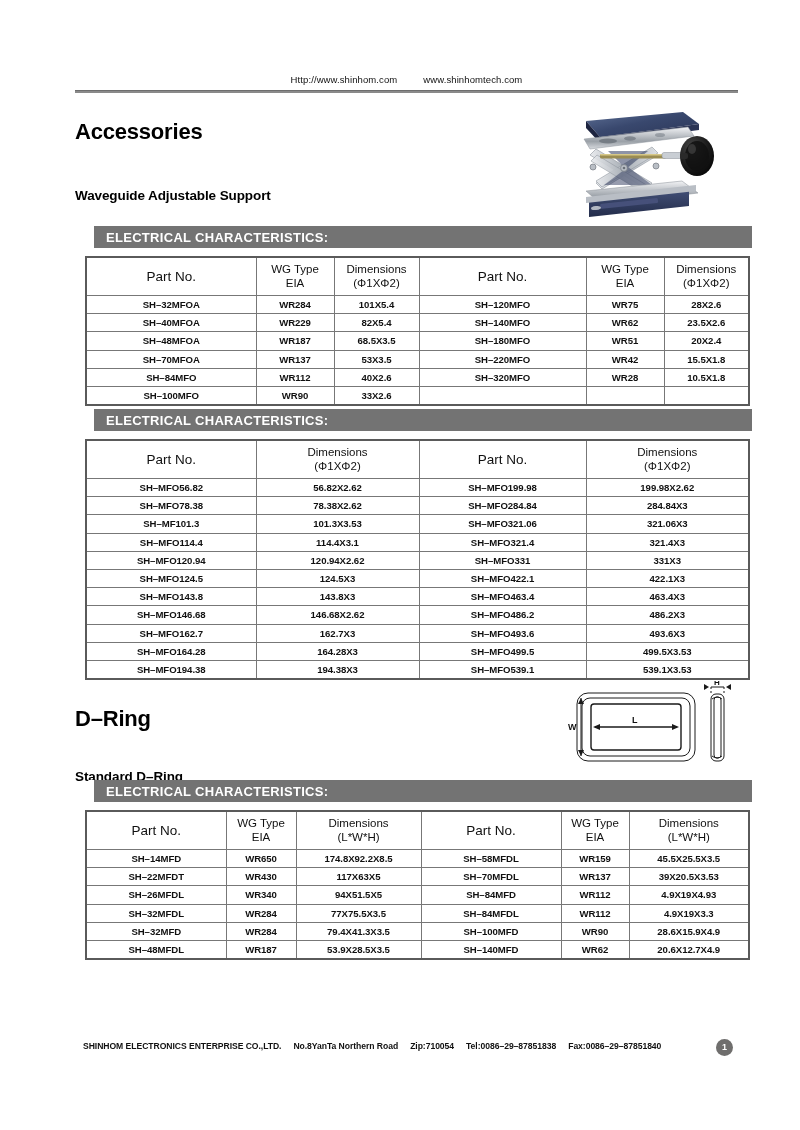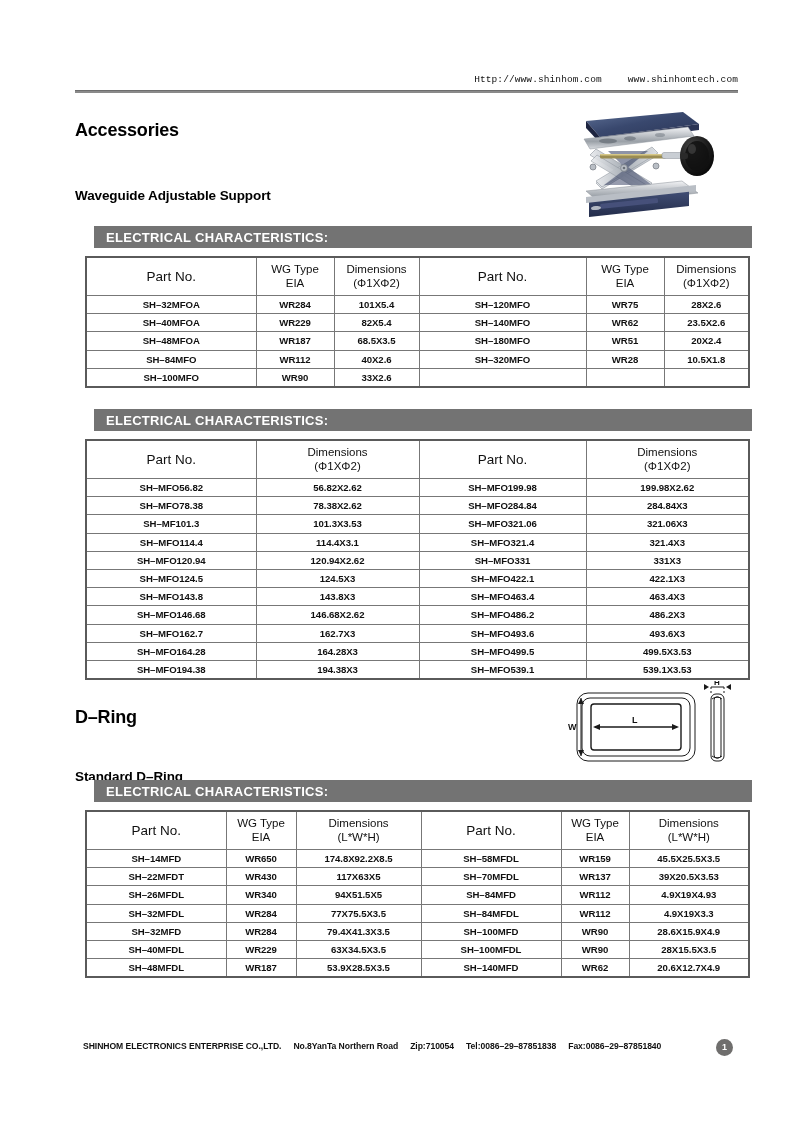--- a/index.html
+++ b/index.html
@@ -24,22 +24,22 @@
     height: 1130px;
     background: #fff;
   }
 
   
   .header-urls {
     position: absolute;
     left: 75px;
     top: 74px;
     width: 663px;
-    text-align: right;
-    font-family: Liberation Mono, monospace;
+    text-align: center;
+    font-family: Liberation Sans, sans-serif;
     font-size: 9.5px;
     letter-spacing: 0.1px;
     color: #111;
     white-space: nowrap;
   }
   .header-urls .u1 { margin-right: 26px; }
 
   .header-rule {
     position: absolute;
     left: 75px;
@@ -47,21 +47,21 @@
     width: 663px;
     height: 2px;
     background: #8a8a8a;
     border-top: 1px solid #6d6d6d;
   }
 
   
   .h1 {
     position: absolute;
     left: 75px;
-    font-size: 18px;
+    font-size: 22px;
     font-weight: bold;
     letter-spacing: -0.2px;
     line-height: 1;
   }
   .h2 {
     position: absolute;
     left: 75px;
     font-size: 13.5px;
     font-weight: bold;
     letter-spacing: -0.1px;
@@ -314,20 +314,28 @@
         </tr>
         <tr>
           <td>SH–48MFOA</td>
           <td>WR187</td>
           <td>68.5X3.5</td>
           <td>SH–180MFO</td>
           <td>WR51</td>
           <td>20X2.4</td>
         </tr>
         <tr>
+          <td>SH–70MFOA</td>
+          <td>WR137</td>
+          <td>53X3.5</td>
+          <td>SH–220MFO</td>
+          <td>WR42</td>
+          <td>15.5X1.8</td>
+        </tr>
+        <tr>
           <td>SH–84MFO</td>
           <td>WR112</td>
           <td>40X2.6</td>
           <td>SH–320MFO</td>
           <td>WR28</td>
           <td>10.5X1.8</td>
         </tr>
         <tr>
           <td>SH–100MFO</td>
           <td>WR90</td>
@@ -525,28 +533,20 @@
         </tr>
         <tr>
           <td>SH–32MFD</td>
           <td>WR284</td>
           <td>79.4X41.3X3.5</td>
           <td>SH–100MFD</td>
           <td>WR90</td>
           <td>28.6X15.9X4.9</td>
         </tr>
         <tr>
-          <td>SH–40MFDL</td>
-          <td>WR229</td>
-          <td>63X34.5X3.5</td>
-          <td>SH–100MFDL</td>
-          <td>WR90</td>
-          <td>28X15.5X3.5</td>
-        </tr>
-        <tr>
           <td>SH–48MFDL</td>
           <td>WR187</td>
           <td>53.9X28.5X3.5</td>
           <td>SH–140MFD</td>
           <td>WR62</td>
           <td>20.6X12.7X4.9</td>
         </tr>
       </tbody>
   </table>
 

